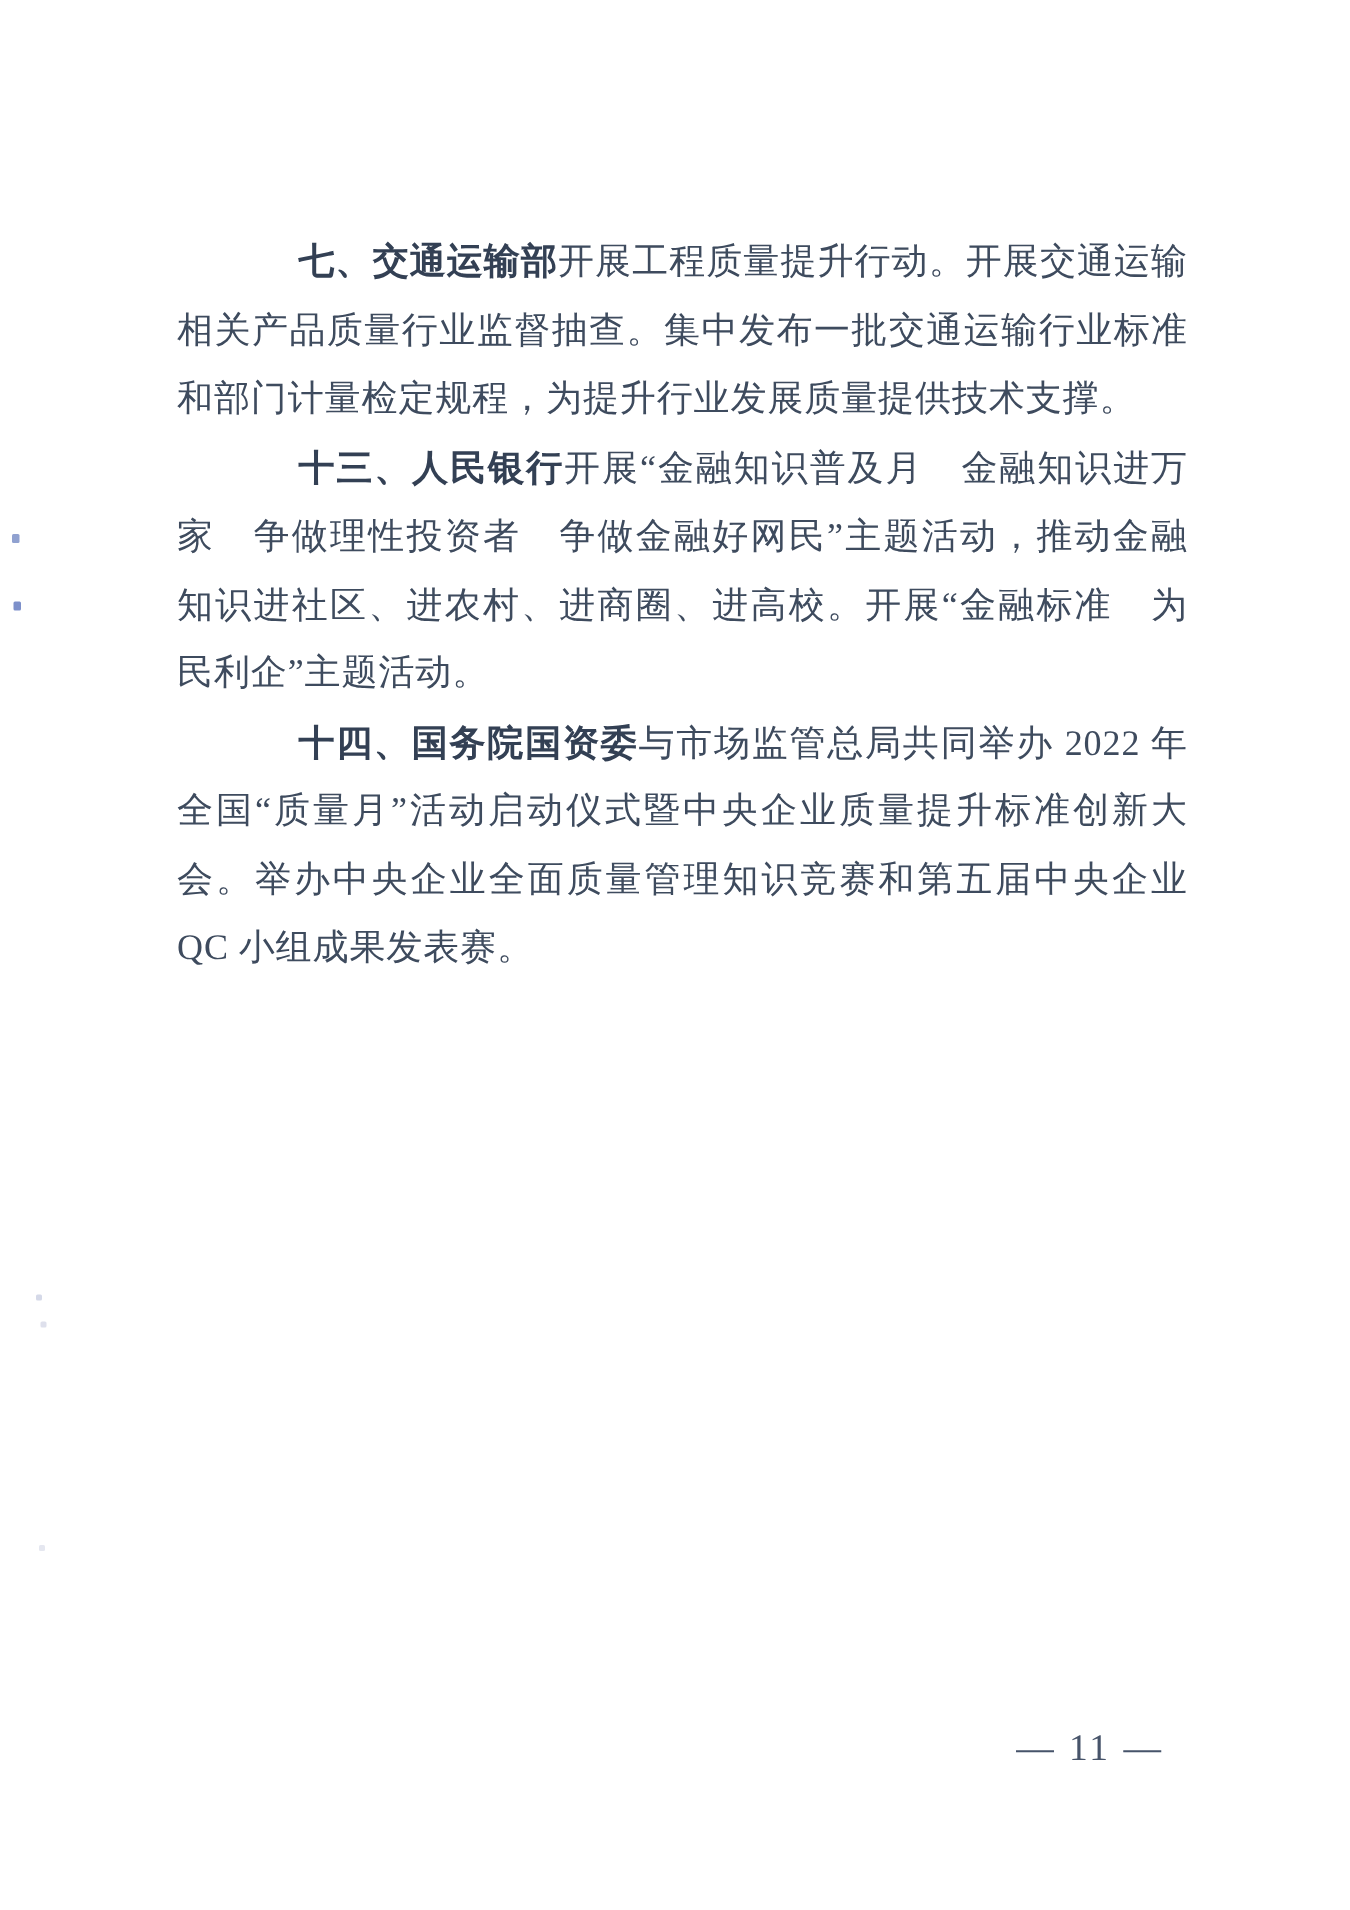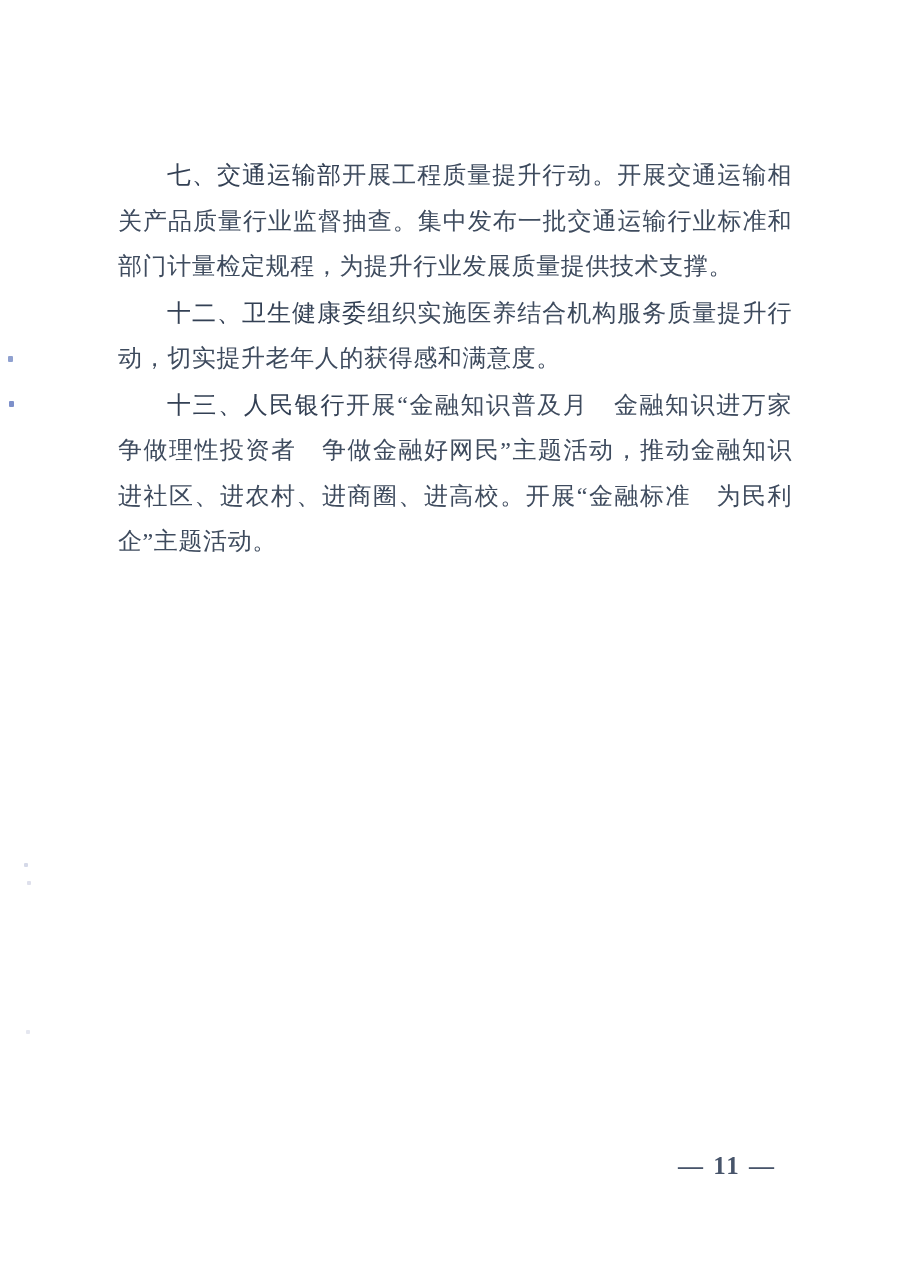--- a/index.html
+++ b/index.html
@@ -26,33 +26,33 @@
     line-height: 45.5px;
     letter-spacing: 0.6px;
     text-align: justify;
   }
   .para {
     margin: 0;
     text-indent: 49px;
   }
   .para .head {
     font-family: "Liberation Sans", "DejaVu Sans", sans-serif;
-    font-weight: 400;
+    font-weight: 700;
     color: #334054;
+    margin-left: 32px;
   }
   .page-number {
     position: absolute;
     top: 1150px;
     right: 124px;
     color: #47546a;
     font-size: 25px;
     line-height: 32px;
     letter-spacing: 2px;
     font-family: "Liberation Serif", "DejaVu Serif", serif;
-    font-weight: bold;
   }
   .speck {
     position: absolute;
     border-radius: 1px;
   }
   .speck-1 { left: 8px;  top: 356px; width: 5px; height: 6px; background: #7d90c8; opacity: 0.85; }
   .speck-2 { left: 9px;  top: 401px; width: 5px; height: 6px; background: #6f84c4; opacity: 0.9; }
   .speck-3 { left: 24px; top: 863px; width: 4px; height: 4px; background: #b9bfd8; opacity: 0.6; }
   .speck-4 { left: 27px; top: 881px; width: 4px; height: 4px; background: #c2c6dc; opacity: 0.55; }
   .speck-5 { left: 26px; top: 1030px; width: 4px; height: 4px; background: #ccd0e2; opacity: 0.5; }
@@ -62,24 +62,24 @@
 
 <div class="page">
 
   <div class="content" id="doc-body">
     <p class="para"><b class="head">七、交通运输部</b><span class="body">开展工程质量提升行动。开展交通运输相关产品质量行业监督抽查。集中发布一批交通运输行业标准和部门计量检定规程，为提升行业发展质量提供技术支撑。</span></p>
 
 
 
 
 
-    <p class="para"><b class="head">十二、卫生健康委</b><span class="body">组织实施医养结合机构服务质量提升行动，切实提升老年人的获得感和满意度。</span></p>
 
     <p class="para"><b class="head">十三、人民银行</b><span class="body">开展“金融知识普及月　金融知识进万家　争做理性投资者　争做金融好网民”主题活动，推动金融知识进社区、进农村、进商圈、进高校。开展“金融标准　为民利企”主题活动。</span></p>
 
+    <p class="para"><b class="head">十四、国务院国资委</b><span class="body">与市场监管总局共同举办 2022 年全国“质量月”活动启动仪式暨中央企业质量提升标准创新大会。举办中央企业全面质量管理知识竞赛和第五届中央企业 QC 小组成果发表赛。</span></p>
   </div>
 
   <div class="page-number">— 11 —</div>
 
   <div class="speck speck-1"></div>
   <div class="speck speck-2"></div>
   <div class="speck speck-3"></div>
   <div class="speck speck-4"></div>
   <div class="speck speck-5"></div>
 

